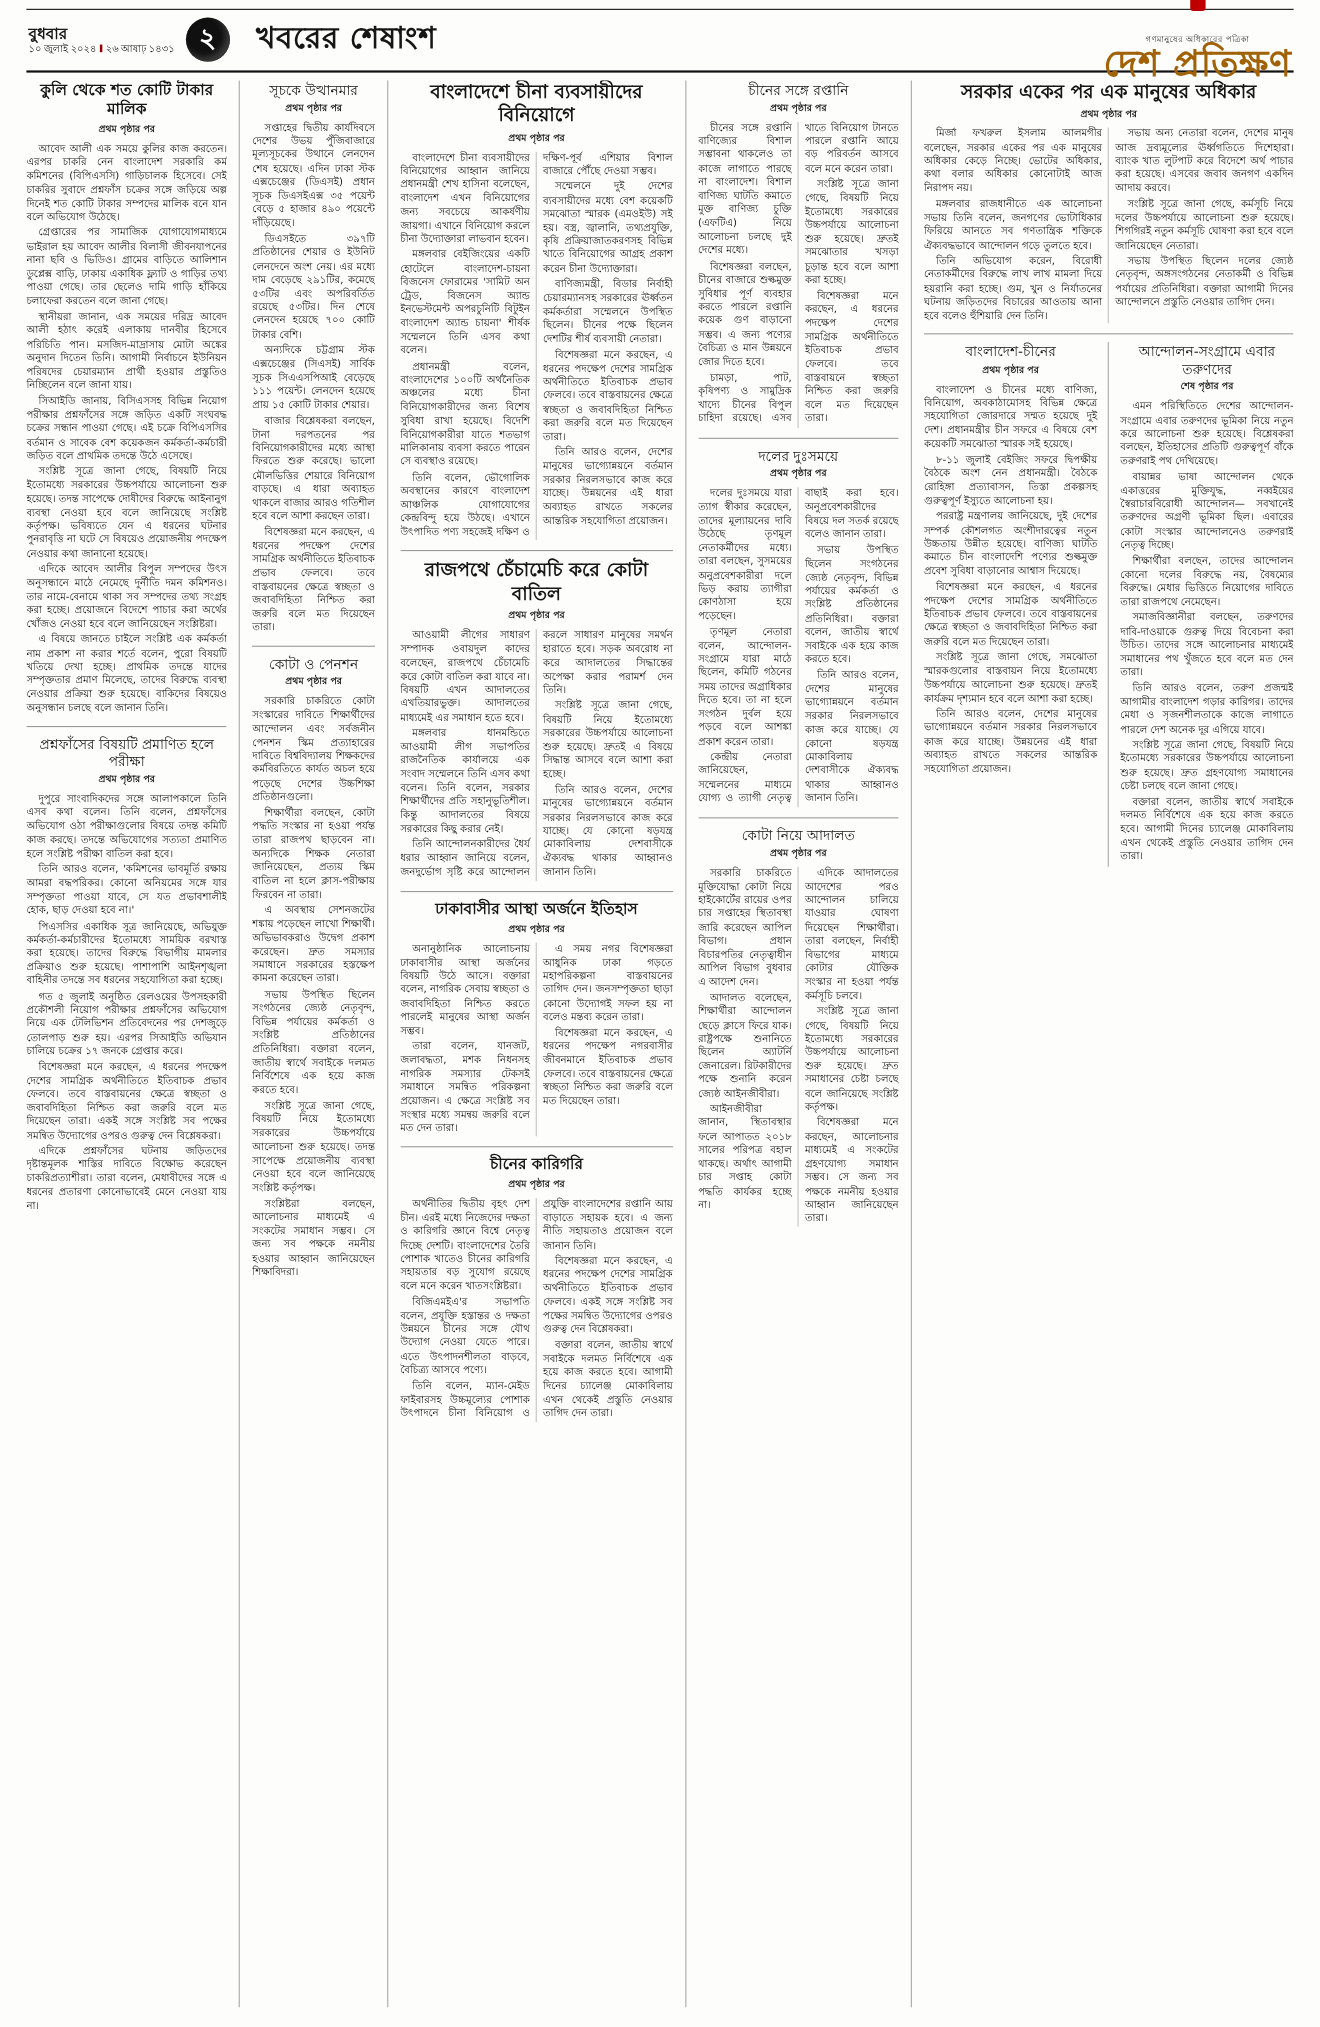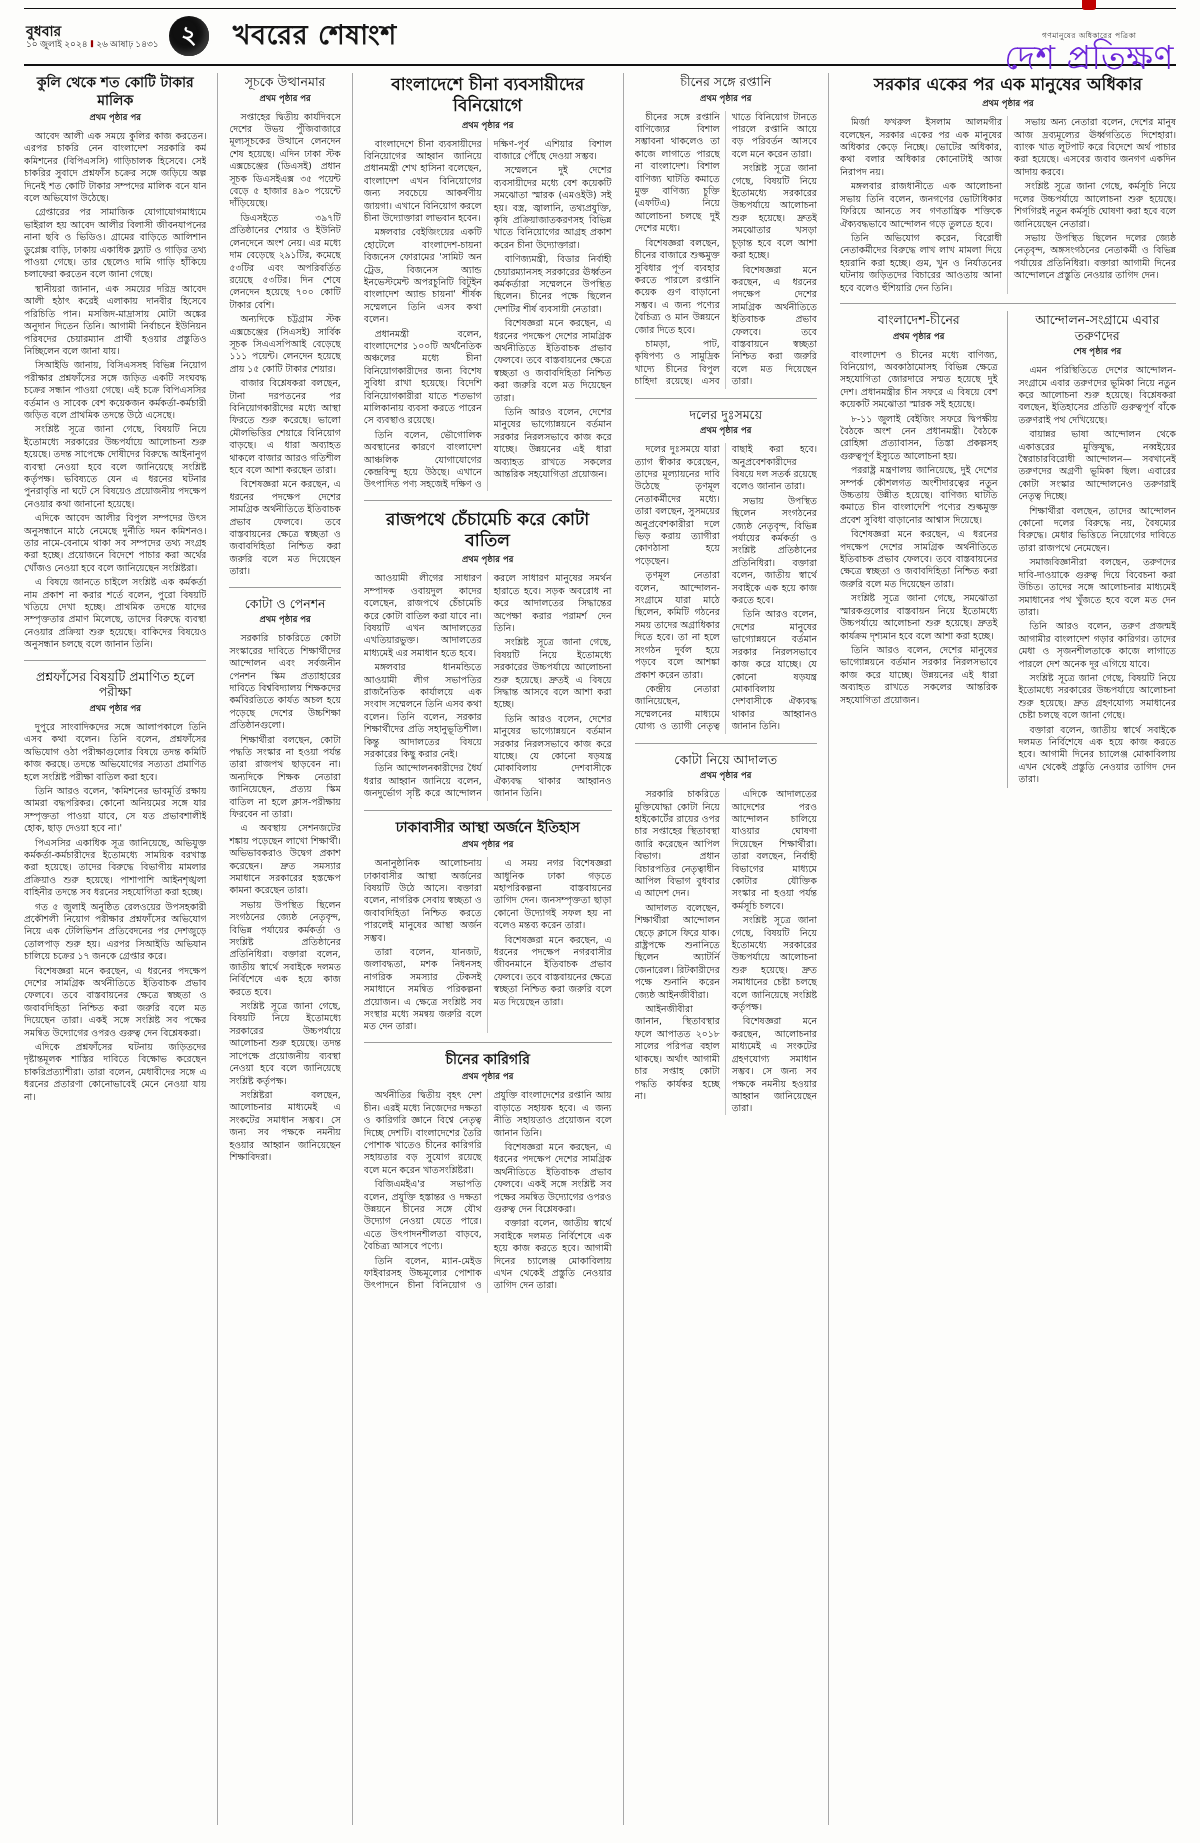--- a/index.html
+++ b/index.html
@@ -15,21 +15,21 @@
   .dateline{font-size:9px;color:#222;font-family:Liberation Serif, serif;}
   .datesep{display:inline-block;margin:0 3px;color:#900;font-weight:bold;}
   .pageball{width:40px;height:40px;border-radius:50%;background:#101010;color:#fff;
             display:flex;align-items:center;justify-content:center;font-size:24px;font-weight:bold;
             box-shadow:inset -4px -4px 6px #3a3a3a;}
   .section-title{font-size:27px;font-weight:bold;letter-spacing:.5px;margin-left:14px;}
   .hdr-right{text-align:right;line-height:1.05;display:flex;align-items:center;gap:22px;flex-direction:column;}
   .brand-mark{width:14px;height:14px;background:#c00000;border-radius:3px;}
   .masthead-wrap{text-align:center;}
   .tagline{font-size:7.5px;color:#333;letter-spacing:.4px;margin-bottom:1px;}
-  .masthead{font-size:33px;font-weight:normal;letter-spacing:.5px;color:#6d28d9;}
+  .masthead{font-size:33px;font-weight:bold;letter-spacing:.5px;color:#a16207;}
   
   .main{display:flex;gap:0;margin-top:7px;height:1752px;overflow:hidden;}
   .col{box-sizing:border-box;overflow:hidden;}
   .c1{width:190px;}
   .c2{width:116px;}
   .cmid{width:258px;}
   .c4{width:190px;}
   .cright{width:350px;}
   .vrule{width:1px;background:#a8a8a8;margin:0 11px;flex:0 0 1px;}
   

